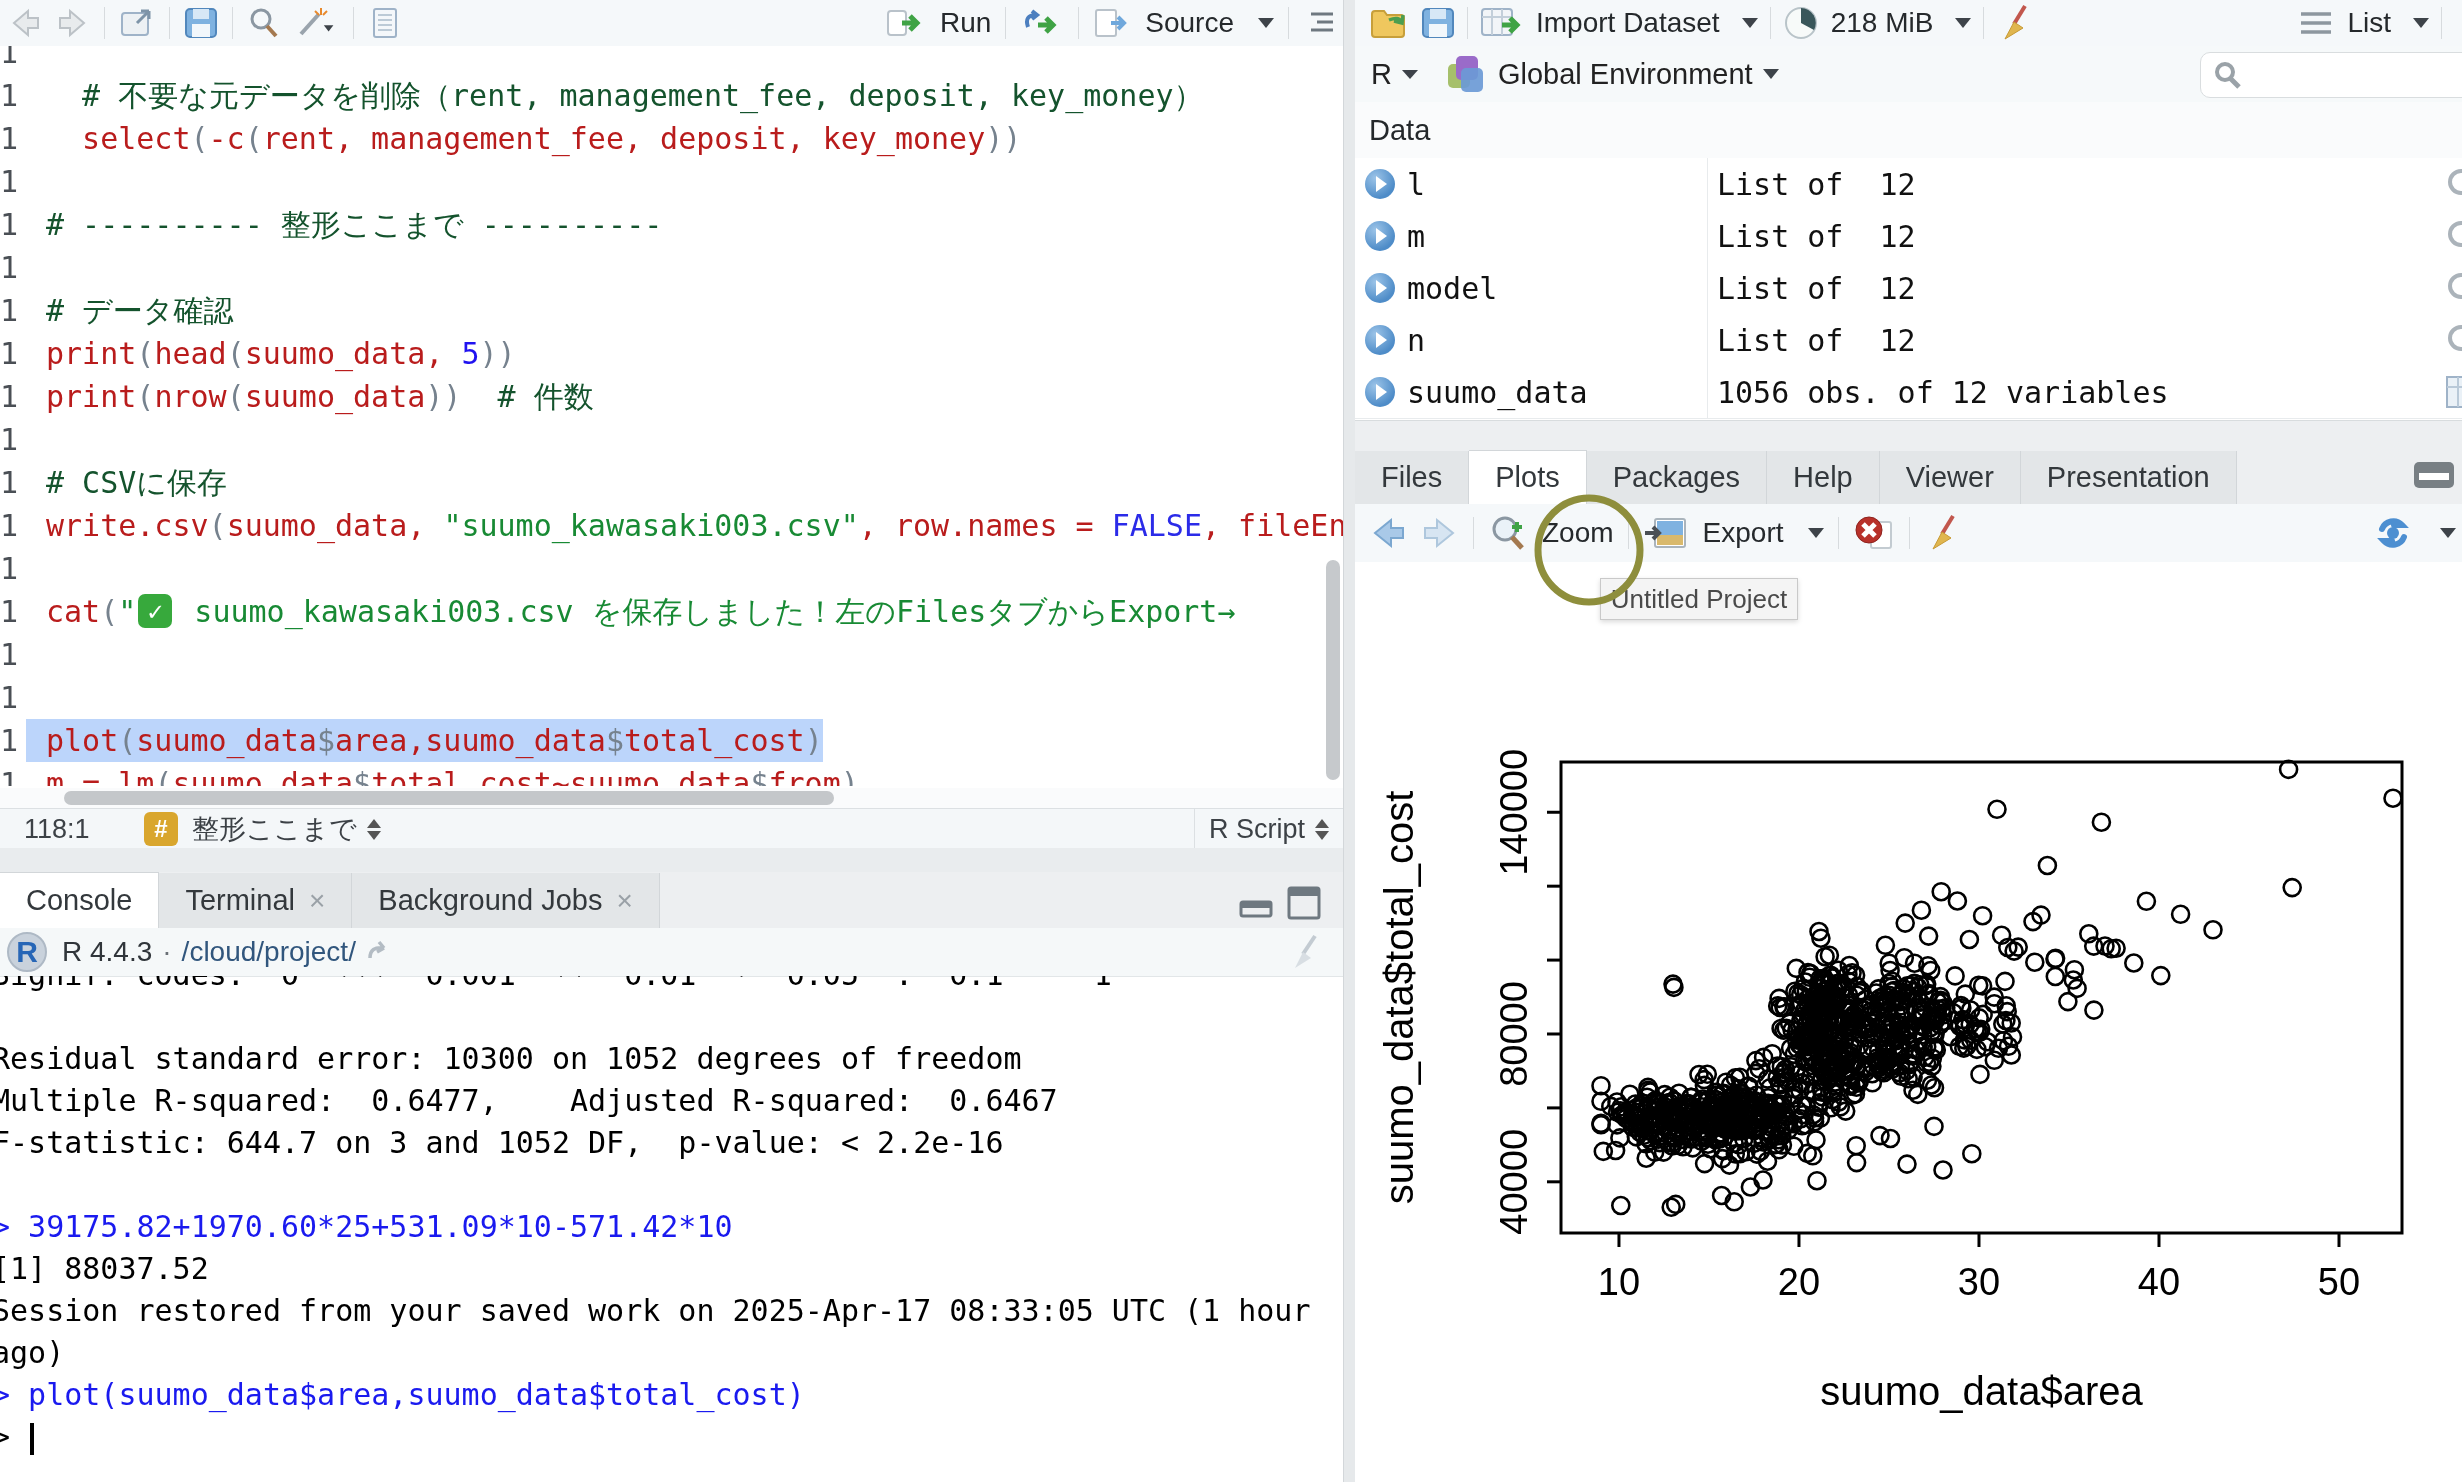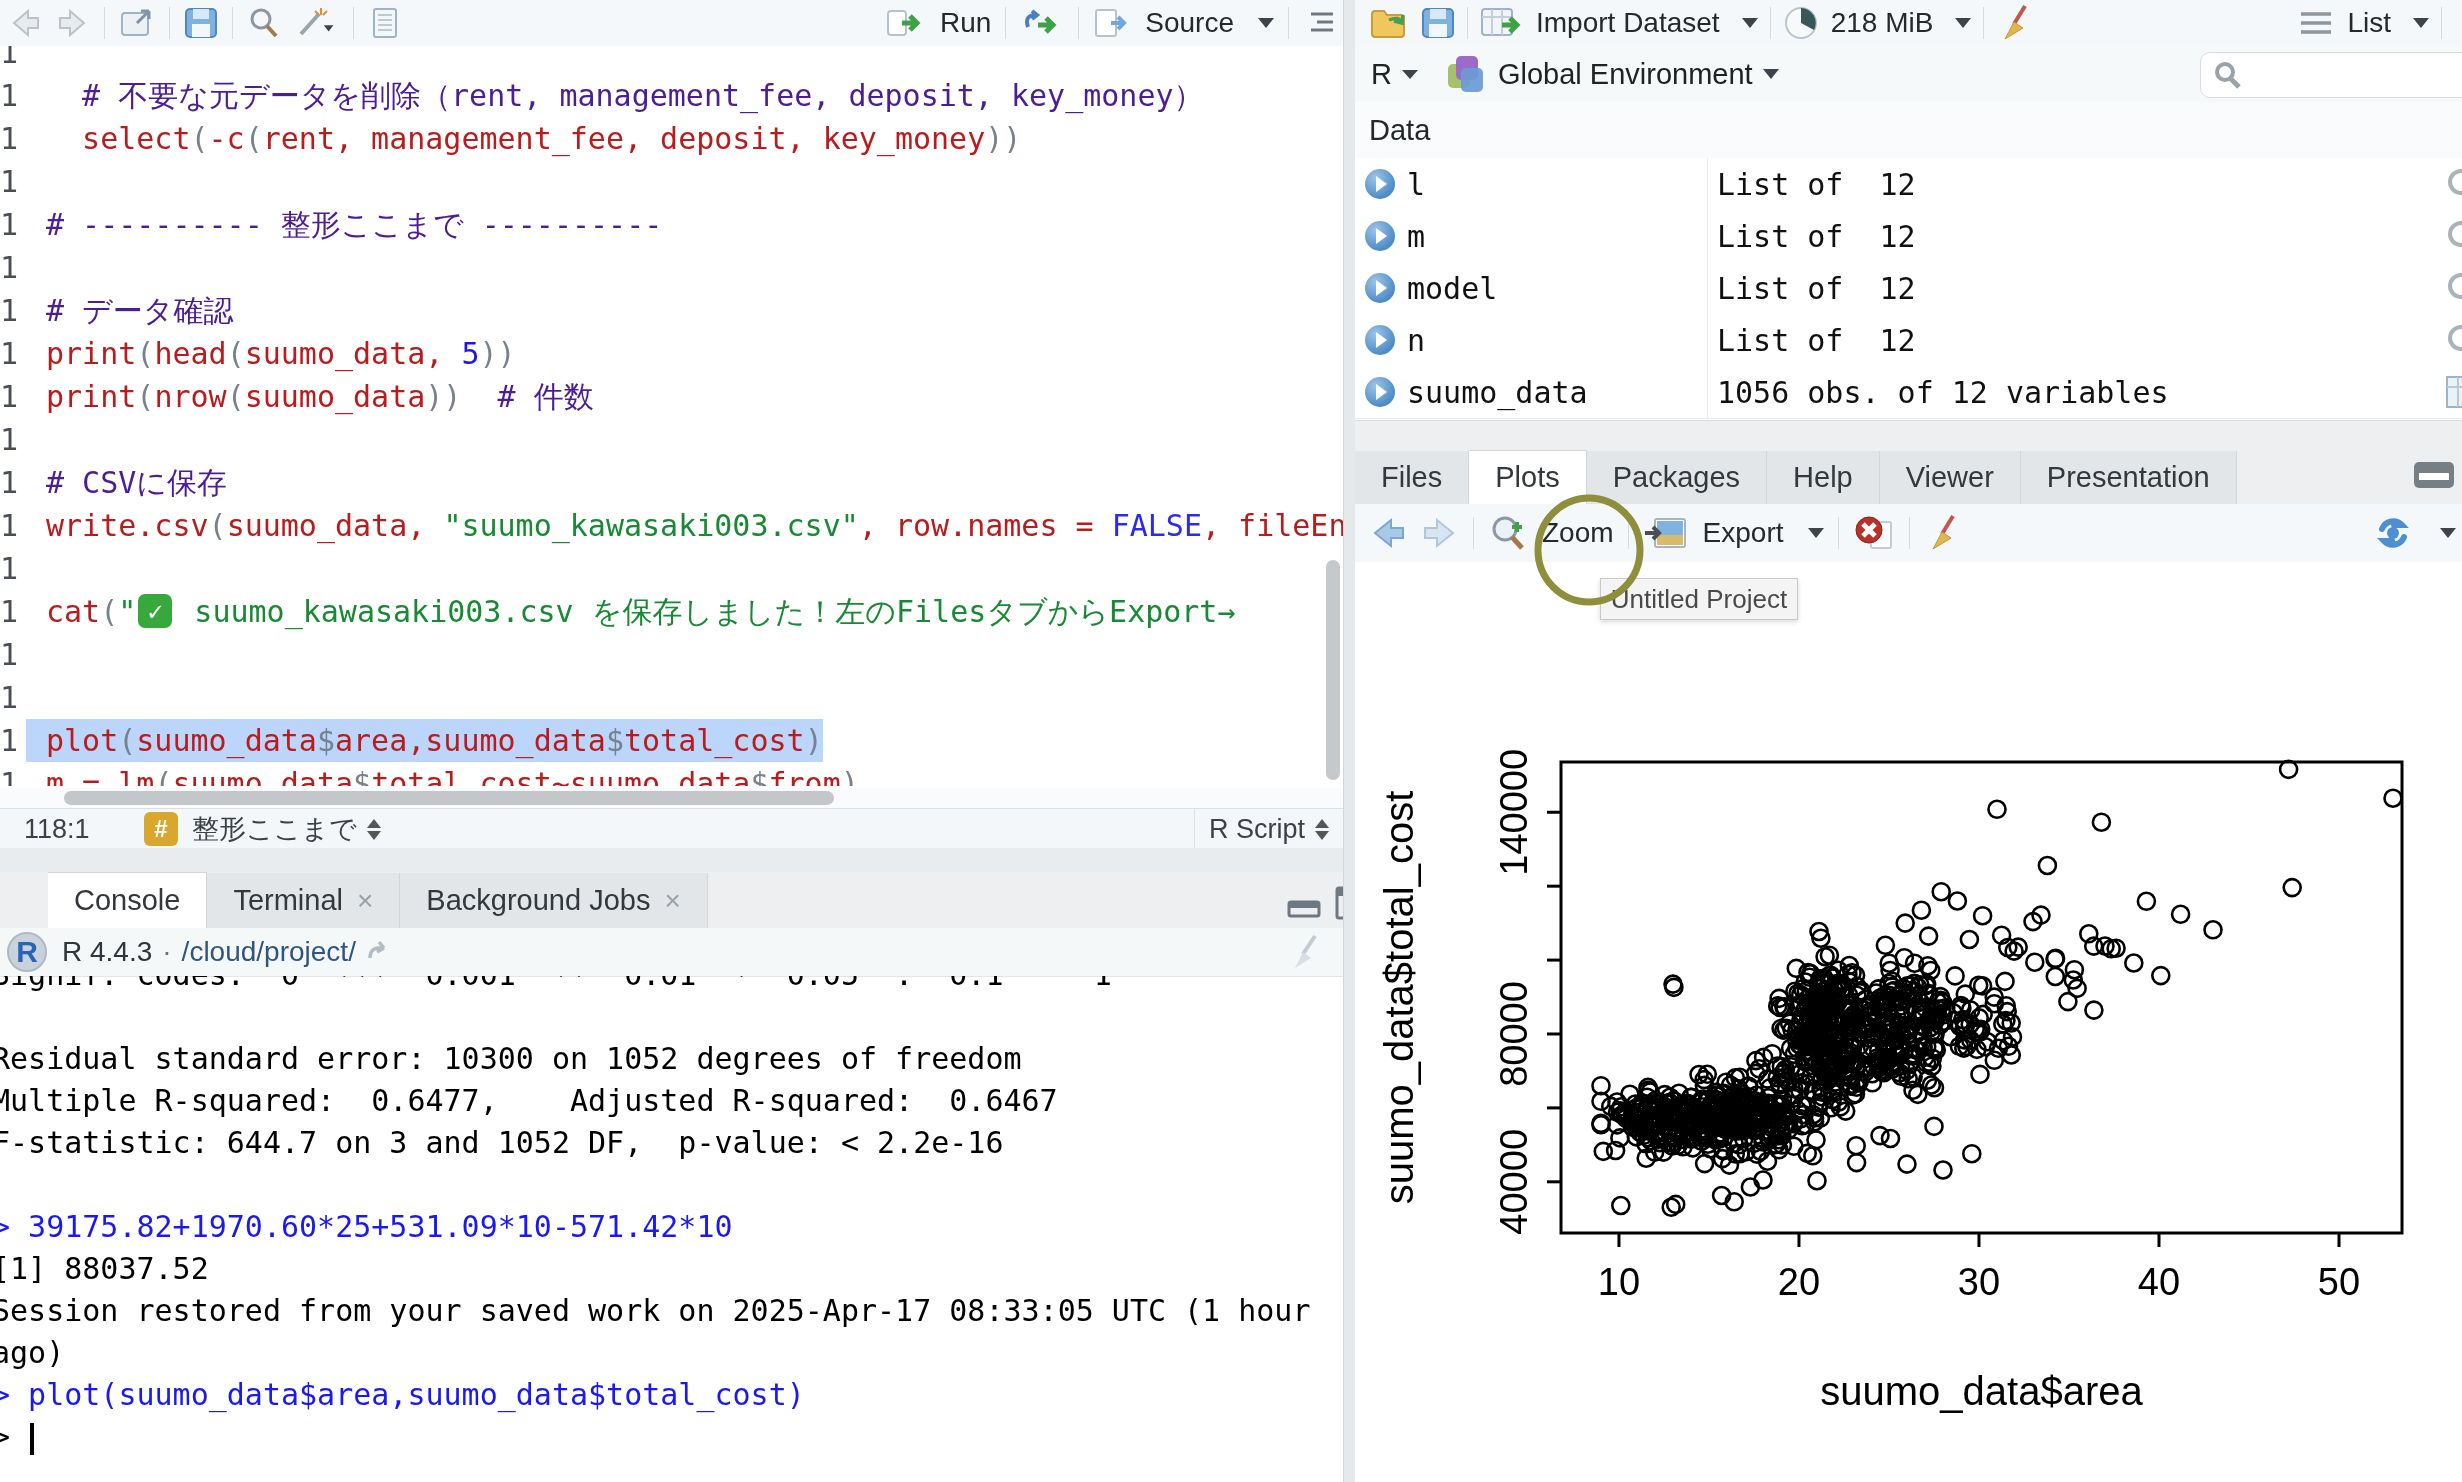--- a/index.html
+++ b/index.html
@@ -17,40 +17,40 @@
   .updown .dn{border-top:9px solid #555;}
   
   #source-pane{left:0;top:0;width:1343px;height:848px;background:#fff;}
   #source-toolbar{left:0;top:0;width:1343px;height:46px;gap:14px;padding-left:8px;}
   #code-area{left:0;top:46px;width:1343px;height:740px;overflow:hidden;background:#fff;}
   .code-line{position:relative;height:43px;line-height:43px;white-space:pre;
              font-family:"DejaVu Sans Mono",monospace;font-size:30px;}
   .gutter{display:inline-block;width:26px;color:#4a4f55;overflow:hidden;vertical-align:top;}
   .code-text{display:inline-block;padding-left:20px;}
   .tok-plain{color:#b91c1c;}
-  .tok-comment{color:#4c1d95;}
+  .tok-comment{color:#14532d;}
   .tok-string{color:#188A34;}
   .tok-kw{color:#2B2BE8;}
   .tok-num{color:#2012F0;}
   .tok-paren{color:#76828E;}
   .tok-check{display:inline-block;width:34px;height:34px;background:#37A93C;border-radius:7px;color:#fff;
              text-align:center;line-height:34px;font-size:26px;vertical-align:middle;margin:0 4px 6px 2px;}
   .sel .code-text{background:#BCD5FB;}
   #src-hscroll{left:0;top:788px;width:1343px;height:20px;background:#FAFBFC;}
   #src-hscroll .thumb{position:absolute;left:64px;top:3px;width:770px;height:14px;background:#C4C7CA;border-radius:8px;}
   #src-vscroll{left:1326px;top:560px;width:14px;height:220px;background:#C6C9CC;border-radius:8px;}
   #status-bar{left:0;top:808px;width:1343px;height:40px;background:#F4F7F9;border-top:1px solid #DCE0E3;
               display:flex;align-items:center;font-size:27px;color:#3c4146;}
   #scope-badge{width:34px;height:34px;background:#D9A62E;border-radius:6px;color:#fff;font-weight:bold;
                text-align:center;line-height:34px;font-size:24px;margin:0 14px 0 0;}
   #pane-gap-left{left:0;top:848px;width:1343px;height:24px;background:#E9ECEE;}
   
   #console-pane{left:0;top:872px;width:1343px;height:610px;background:#fff;}
   .tabstrip{display:flex;align-items:flex-end;background:#EDEFF1;border-bottom:1px solid #D4D8DB;}
-  #console-tabs{left:0;top:0;width:1343px;height:56px;padding-left:48px;}
+  #console-tabs{left:0;top:0;width:1343px;height:56px;}
   .tab{height:55px;display:flex;align-items:center;padding:0 26px;font-size:29px;color:#33383c;
        background:#E3E6E8;border-right:1px solid #D2D6D9;}
   .tab.active{background:#fff;border-top:1px solid #D2D6D9;}
   .tab .x{color:#9aa1a7;margin-left:14px;font-size:28px;}
   #console-info{left:0;top:56px;width:1343px;height:48px;background:#F5F8F9;border-bottom:1px solid #E2E6E8;
                 display:flex;align-items:center;font-size:28px;color:#30353a;}
   #console-body{left:0;top:104px;width:1343px;height:506px;overflow:hidden;padding-left:36px;}
   .con-line{height:42px;line-height:42px;white-space:pre;font-family:"DejaVu Sans Mono",monospace;
             font-size:30px;margin-left:-8px;color:#000;}
   .con-line.in{color:#1A1AEF;}

